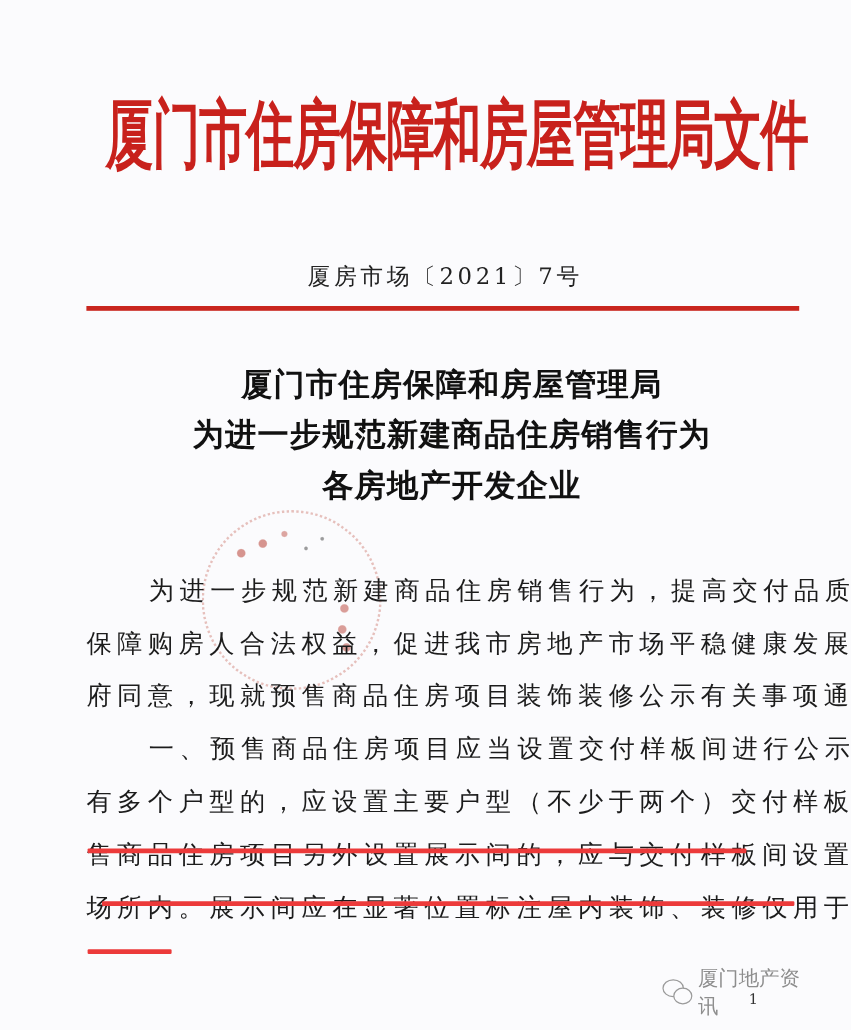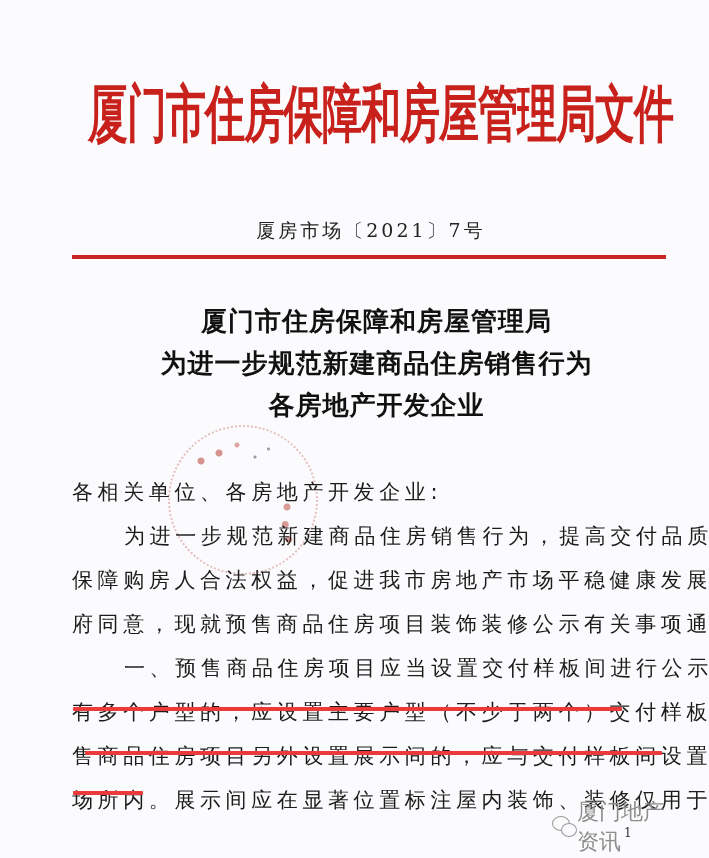--- a/index.html
+++ b/index.html
@@ -130,21 +130,21 @@
     .watermark {
       position: absolute;
       left: 552px;
       top: 813px;
       height: 28px;
       display: flex;
       align-items: center;
       gap: 6px;
       color: #8d8d8d;
       font-family: "DejaVu Sans", "Liberation Sans", sans-serif;
-      font-size: 22px;
+      font-size: 17px;
     }
     .wechat-icon {
       width: 26px;
       height: 22px;
       position: relative;
     }
     .wechat-icon .b1, .wechat-icon .b2 {
       position: absolute;
       border: 1.5px solid #9a9a9a;
       border-radius: 50%;
@@ -174,21 +174,20 @@
 
   <div class="doc-title">
     <div>厦门市住房保障和房屋管理局</div>
     <div>为进一步规范新建商品住房销售行为</div>
     <div>各房地产开发企业</div>
   </div>
 
   <div class="seal"></div>
 
   <div class="body-text">
-    <div class="line">各相关单位、各房地产开发企业:</div>
     <div class="line indent">为进一步规范新建商品住房销售行为，提高交付品质，切实</div>
     <div class="line">保障购房人合法权益，促进我市房地产市场平稳健康发展，经市政</div>
     <div class="line">府同意，现就预售商品住房项目装饰装修公示有关事项通知如下:</div>
     <div class="line indent">一、预售商品住房项目应当设置交付样板间进行公示。项目</div>
     <div class="line">有多个户型的，应设置主要户型（不少于两个）交付样板间。预</div>
     <div class="line">售商品住房项目另外设置展示间的，应与交付样板间设置在同一</div>
     <div class="line">场所内。展示间应在显著位置标注屋内装饰、装修仅用于展示。</div>
   </div>
 
   <div class="underline" style="left:73px; top:707px; width:549px;"></div>

